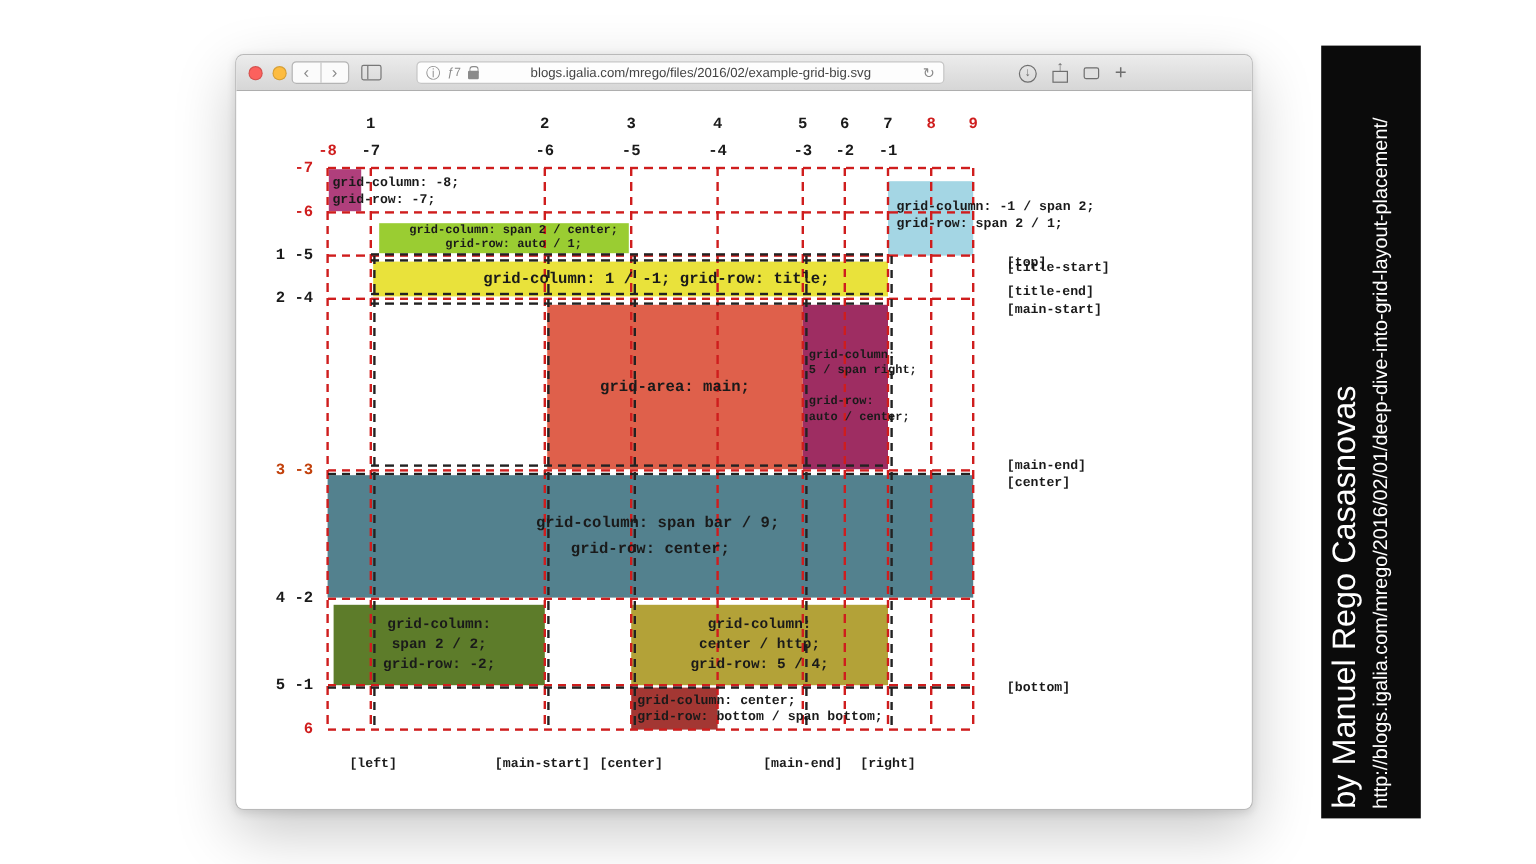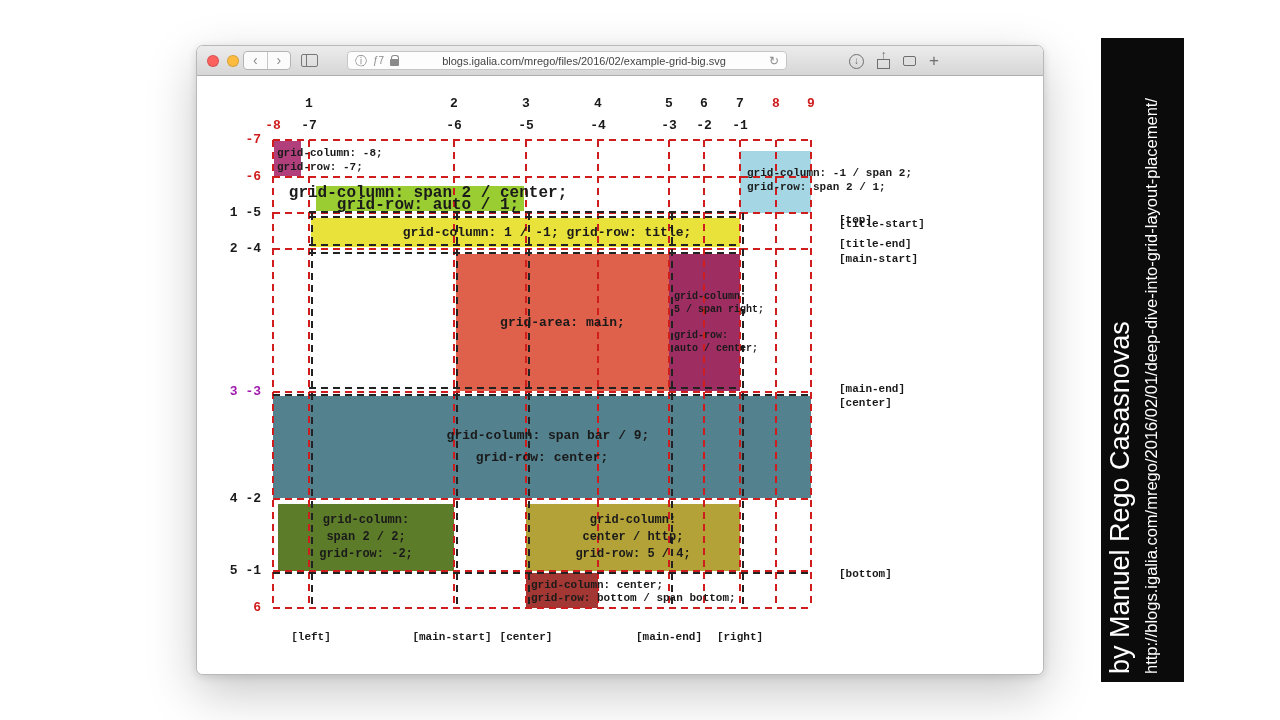--- a/index.html
+++ b/index.html
@@ -151,21 +151,21 @@
         <div class="glv" style="left: 474px; top: 137px; height: 395px; --c: #222222;"></div>
         <div class="glv" style="left: 545px; top: 137px; height: 395px; --c: #222222;"></div>
         <div class="glh" style="top: 135px; left: 112px; width: 431px; --c: #222222;"></div>
         <div class="glh" style="top: 140px; left: 112px; width: 431px; --c: #222222;"></div>
         <div class="glh" style="top: 168px; left: 112px; width: 431px; --c: #222222;"></div>
         <div class="glh" style="top: 176px; left: 112px; width: 431px; --c: #222222;"></div>
         <div class="glh" style="top: 311px; left: 112px; width: 431px; --c: #222222;"></div>
         <div class="glh" style="top: 318px; left: 76px; width: 538px; --c: #222222;"></div>
         <div class="glh" style="top: 496px; left: 76px; width: 538px; --c: #222222;"></div>
         <div class="glabel" style="left: 77px; top: 65px; width: 27px; height: 35px; font-size: 11px; padding-top: 5px; padding-left: 3px;"><div style="height: 14px; line-height: 14px;">grid-column: -8;</div><div style="height: 14px; line-height: 14px;">grid-row: -7;</div></div>
-        <div class="glabel gcenter" style="left: 119px; top: 110px; width: 224px; height: 25px; font-size: 16px; font-family: Liberation Mono, monospace;"><div style="height: 12px; line-height: 12px;">grid-column: span 2 / center;</div><div style="height: 12px; line-height: 12px;">grid-row: auto / 1;</div></div>
+        <div class="glabel gcenter" style="left: 119px; top: 110px; width: 224px; height: 25px; font-size: 10px; font-family: Liberation Mono, monospace;"><div style="height: 12px; line-height: 12px;">grid-column: span 2 / center;</div><div style="height: 12px; line-height: 12px;">grid-row: auto / 1;</div></div>
         <div class="glabel" style="left: 543px; top: 75px; width: 71px; height: 62px; font-size: 11px; padding-top: 15px; padding-left: 7px;"><div style="height: 14px; line-height: 14px;">grid-column: -1 / span 2;</div><div style="height: 14px; line-height: 14px;">grid-row: span 2 / 1;</div></div>
         <div class="glabel gcenter" style="left: 114px; top: 142px; width: 429px; height: 29px; font-size: 13px;"><div style="height: 15px; line-height: 15px; margin-left: 43px;">grid-column: 1 / -1; grid-row: title;</div></div>
         <div class="glabel gcenter" style="left: 259px; top: 178px; width: 213px; height: 137px; font-size: 13px;"><div style="height: 15px; line-height: 15px;">grid-area: main;</div></div>
         <div class="glabel" style="left: 472px; top: 178px; width: 71px; height: 137px; font-size: 10px; padding-top: 36px; padding-left: 5px;"><div style="height: 13px; line-height: 13px;">grid-column:</div><div style="height: 13px; line-height: 13px;">5 / span right;</div><div style="height: 13px; line-height: 13px;"></div><div style="height: 13px; line-height: 13px;">grid-row:</div><div style="height: 13px; line-height: 13px;">auto / center;</div></div>
         <div class="glabel gcenter" style="left: 76px; top: 320px; width: 538px; height: 102px; font-size: 13px;"><div style="height: 22px; line-height: 22px; margin-left: 12px;">grid-column: span bar / 9;</div><div style="height: 22px; line-height: 22px;">grid-row: center;</div></div>
         <div class="glabel gcenter" style="left: 81px; top: 428px; width: 176px; height: 67px; font-size: 12px;"><div style="height: 17px; line-height: 17px;">grid-column:</div><div style="height: 17px; line-height: 17px;">span 2 / 2;</div><div style="height: 17px; line-height: 17px;">grid-row: -2;</div></div>
         <div class="glabel gcenter" style="left: 329px; top: 428px; width: 214px; height: 67px; font-size: 12px;"><div style="height: 17px; line-height: 17px;">grid-column:</div><div style="height: 17px; line-height: 17px;">center / http;</div><div style="height: 17px; line-height: 17px;">grid-row: 5 / 4;</div></div>
         <div class="glabel" style="left: 329px; top: 497px; width: 56px; height: 35px; font-size: 11px; padding-top: 6px; padding-left: 5px;"><div style="height: 13px; line-height: 13px;">grid-column: center;</div><div style="height: 13px; line-height: 13px;">grid-row: bottom / span bottom;</div></div>
         <div class="gnum gcx" style="left: 112px; top: 20px; color: rgb(26, 26, 26);">1</div>
         <div class="gnum gcx" style="left: 257px; top: 20px; color: rgb(26, 26, 26);">2</div>
@@ -181,21 +181,21 @@
         <div class="gnum gcx" style="left: 257px; top: 42px; color: rgb(26, 26, 26);">-6</div>
         <div class="gnum gcx" style="left: 329px; top: 42px; color: rgb(26, 26, 26);">-5</div>
         <div class="gnum gcx" style="left: 401px; top: 42px; color: rgb(26, 26, 26);">-4</div>
         <div class="gnum gcx" style="left: 472px; top: 42px; color: rgb(26, 26, 26);">-3</div>
         <div class="gnum gcx" style="left: 507px; top: 42px; color: rgb(26, 26, 26);">-2</div>
         <div class="gnum gcx" style="left: 543px; top: 42px; color: rgb(26, 26, 26);">-1</div>
         <div class="gnum gright" style="top: 56px; color: rgb(207, 29, 29);">-7</div>
         <div class="gnum gright" style="top: 93px; color: rgb(207, 29, 29);">-6</div>
         <div class="gnum gright" style="top: 129px; color: rgb(26, 26, 26);">1 -5</div>
         <div class="gnum gright" style="top: 165px; color: rgb(26, 26, 26);">2 -4</div>
-        <div class="gnum gright" style="top: 308px; color: #a21caf;">3 -3</div>
+        <div class="gnum gright" style="top: 308px; color: #c2410c;">3 -3</div>
         <div class="gnum gright" style="top: 415px; color: rgb(26, 26, 26);">4 -2</div>
         <div class="gnum gright" style="top: 487px; color: rgb(26, 26, 26);">5 -1</div>
         <div class="gnum gright" style="top: 524px; color: rgb(207, 29, 29);">6</div>
         <div class="gbr" style="left: 642px; top: 136px;">[top]</div>
         <div class="gbr" style="left: 642px; top: 140px;">[title-start]</div>
         <div class="gbr" style="left: 642px; top: 160px;">[title-end]</div>
         <div class="gbr" style="left: 642px; top: 175px;">[main-start]</div>
         <div class="gbr" style="left: 642px; top: 305px;">[main-end]</div>
         <div class="gbr" style="left: 642px; top: 319px;">[center]</div>
         <div class="gbr" style="left: 642px; top: 490px;">[bottom]</div>

